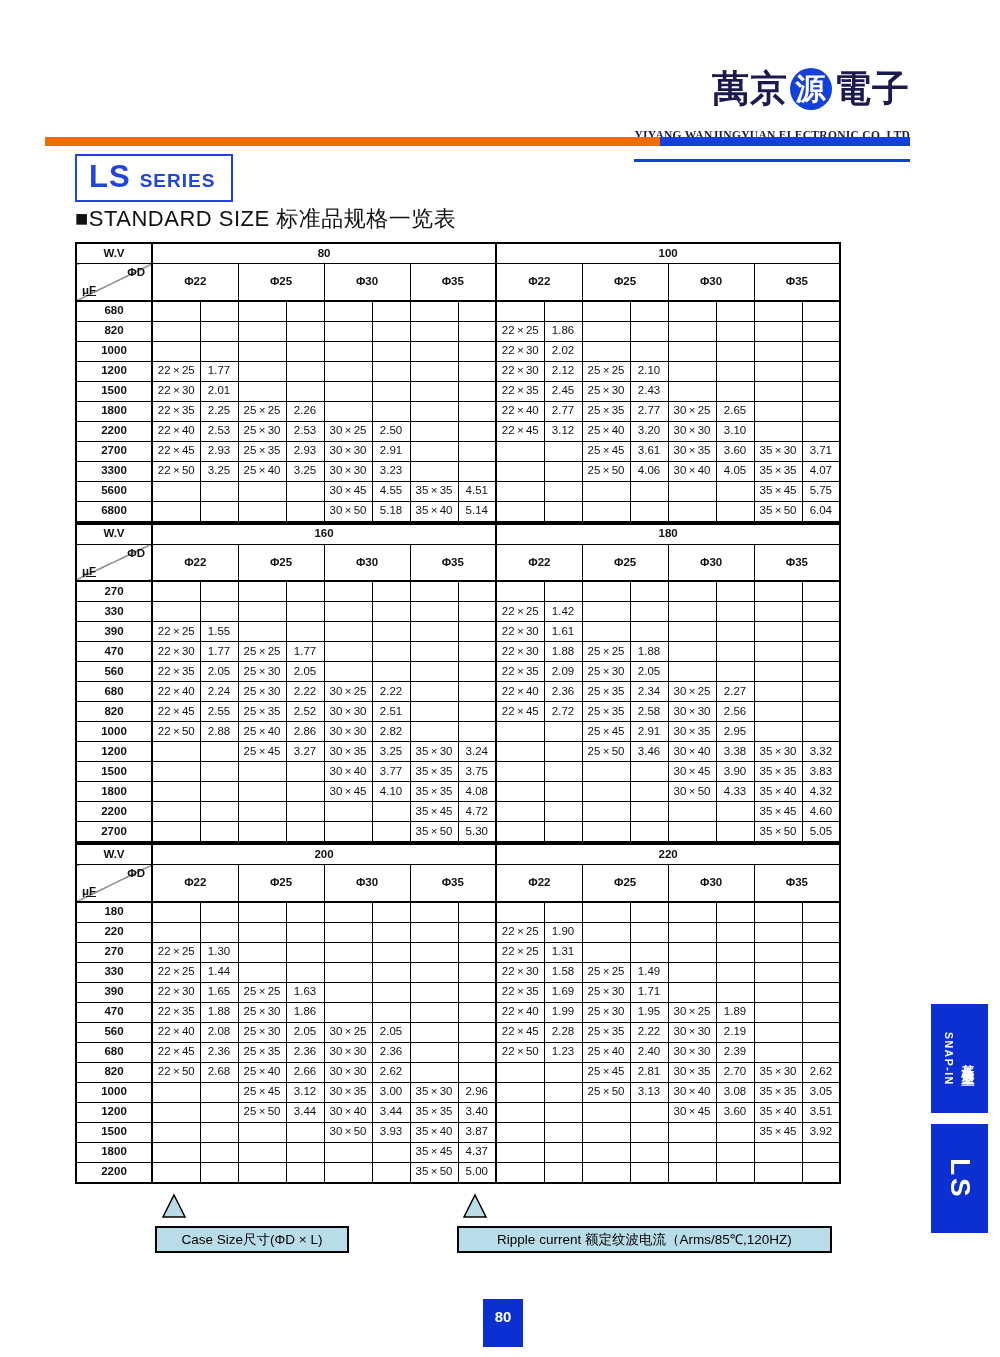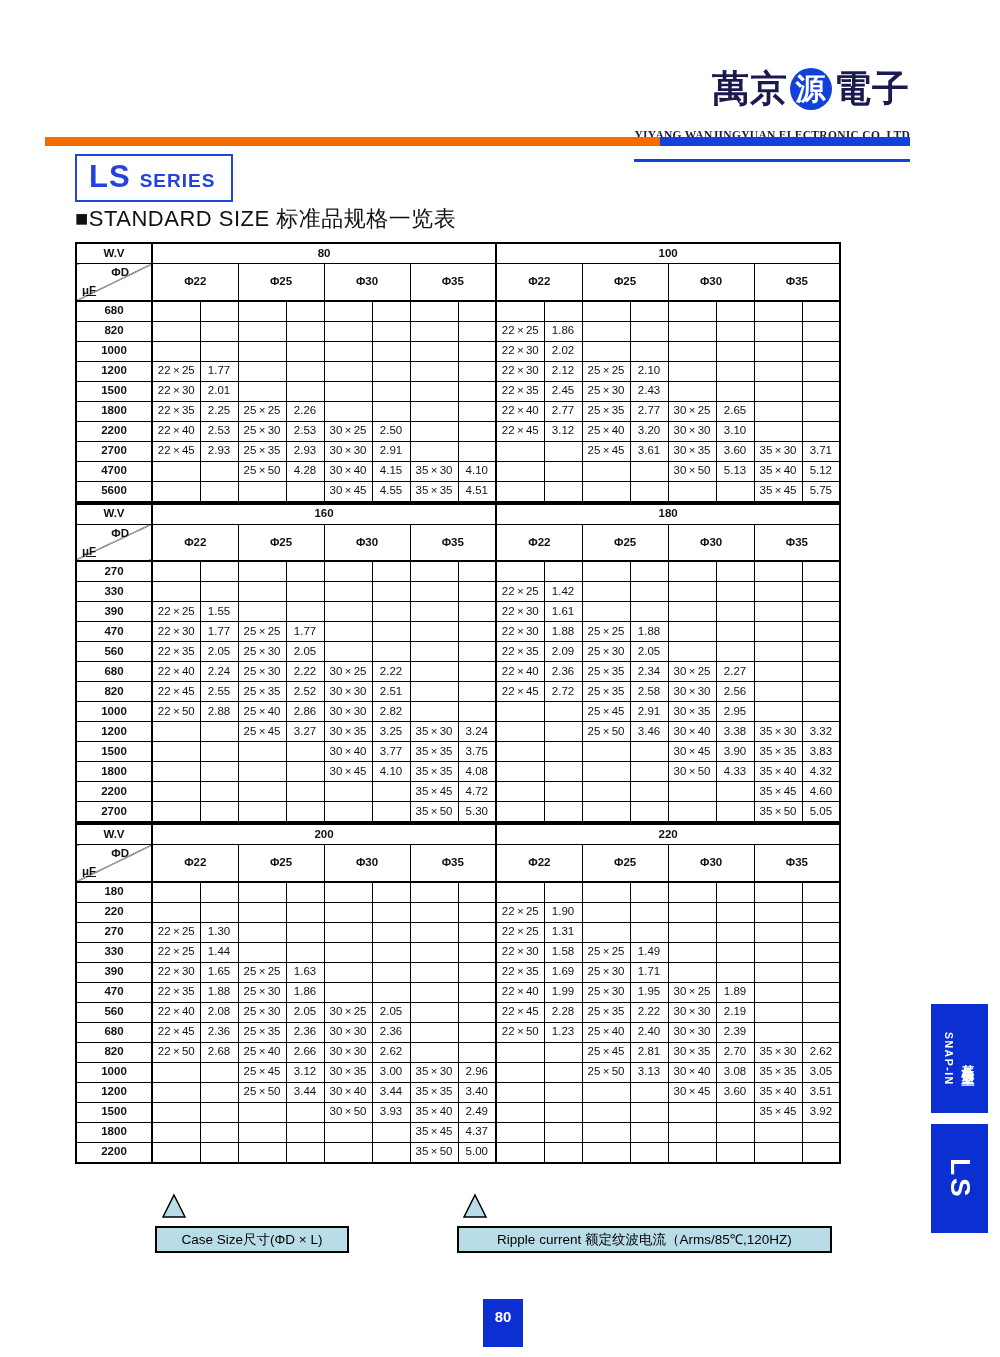--- a/index.html
+++ b/index.html
@@ -39,21 +39,21 @@
   td.wv-label{font-weight:bold;font-size:13px;border-right:2px solid #000 !important;}
   td.wv-val{font-weight:bold;font-size:13px;}
   td.dia{font-weight:bold;font-size:13.5px;}
   td.uf{font-weight:bold;font-size:12.5px;border-right:2px solid #000 !important;margin-top:44px;}
   td.gsep{border-right:2px solid #000 !important;}
   td.case{font-size:11.5px;}
   td.rip{font-size:11.5px;}
   td.diag{position:relative;border-right:2px solid #000 !important;
           background-image:linear-gradient(to bottom right,
             transparent calc(50% - 0.7px),#000 50%,transparent calc(50% + 0.7px));}
-  td.diag .dtop{position:absolute;top:3px;right:22px;font-size:11.5px;font-weight:bold;}
+  td.diag .dtop{position:absolute;top:3px;right:6px;font-size:11.5px;font-weight:bold;}
   td.diag .dbot{position:absolute;bottom:3px;left:5px;font-size:11.5px;font-weight:bold;text-decoration:underline;}
 
   
   .tri{position:absolute;width:26px;height:26px;}
   .tri1{left:161px;top:1193px;}
   .tri2{left:462px;top:1193px;}
   .legend{position:absolute;height:27px;background:#b9dde8;border:2px solid #000;
           display:flex;align-items:center;justify-content:center;font-size:13.5px;
           color:#000;box-sizing:border-box;white-space:nowrap;}
   .legend1{left:155px;top:1226px;width:194px;}
@@ -278,56 +278,75 @@
           <td class="case"></td>
           <td class="rip"></td>
           <td class="case">25 × 45</td>
           <td class="rip">3.61</td>
           <td class="case">30 × 35</td>
           <td class="rip">3.60</td>
           <td class="case">35 × 30</td>
           <td class="rip">3.71</td>
         </tr>
         <tr>
-          <td class="uf">4700</td>
+          <td class="uf">3300</td>
+          <td class="case">22 × 50</td>
+          <td class="rip">3.25</td>
+          <td class="case">25 × 40</td>
+          <td class="rip">3.25</td>
+          <td class="case">30 × 30</td>
+          <td class="rip">3.23</td>
+          <td class="case"></td>
+          <td class="rip gsep"></td>
           <td class="case"></td>
           <td class="rip"></td>
           <td class="case">25 × 50</td>
-          <td class="rip">4.28</td>
+          <td class="rip">4.06</td>
           <td class="case">30 × 40</td>
-          <td class="rip">4.15</td>
-          <td class="case">35 × 30</td>
-          <td class="rip gsep">4.10</td>
-          <td class="case"></td>
-          <td class="rip"></td>
-          <td class="case"></td>
-          <td class="rip"></td>
-          <td class="case">30 × 50</td>
-          <td class="rip">5.13</td>
-          <td class="case">35 × 40</td>
-          <td class="rip">5.12</td>
+          <td class="rip">4.05</td>
+          <td class="case">35 × 35</td>
+          <td class="rip">4.07</td>
         </tr>
         <tr>
           <td class="uf">5600</td>
           <td class="case"></td>
           <td class="rip"></td>
           <td class="case"></td>
           <td class="rip"></td>
           <td class="case">30 × 45</td>
           <td class="rip">4.55</td>
           <td class="case">35 × 35</td>
           <td class="rip gsep">4.51</td>
           <td class="case"></td>
           <td class="rip"></td>
           <td class="case"></td>
           <td class="rip"></td>
           <td class="case"></td>
           <td class="rip"></td>
           <td class="case">35 × 45</td>
           <td class="rip">5.75</td>
+        </tr>
+        <tr>
+          <td class="uf">6800</td>
+          <td class="case"></td>
+          <td class="rip"></td>
+          <td class="case"></td>
+          <td class="rip"></td>
+          <td class="case">30 × 50</td>
+          <td class="rip">5.18</td>
+          <td class="case">35 × 40</td>
+          <td class="rip gsep">5.14</td>
+          <td class="case"></td>
+          <td class="rip"></td>
+          <td class="case"></td>
+          <td class="rip"></td>
+          <td class="case"></td>
+          <td class="rip"></td>
+          <td class="case">35 × 50</td>
+          <td class="rip">6.04</td>
         </tr>
       </tbody>
     </table>
     <table class="spec">
       <colgroup>
         <col style="width: 76px;">
         <col style="width: 48px;">
         <col style="width: 38px;">
         <col style="width: 48px;">
         <col style="width: 38px;">
@@ -864,21 +883,21 @@
         </tr>
         <tr>
           <td class="uf">1500</td>
           <td class="case"></td>
           <td class="rip"></td>
           <td class="case"></td>
           <td class="rip"></td>
           <td class="case">30 × 50</td>
           <td class="rip">3.93</td>
           <td class="case">35 × 40</td>
-          <td class="rip gsep">2.49</td>
+          <td class="rip gsep">3.87</td>
           <td class="case"></td>
           <td class="rip"></td>
           <td class="case"></td>
           <td class="rip"></td>
           <td class="case"></td>
           <td class="rip"></td>
           <td class="case">35 × 45</td>
           <td class="rip">3.92</td>
         </tr>
         <tr>

